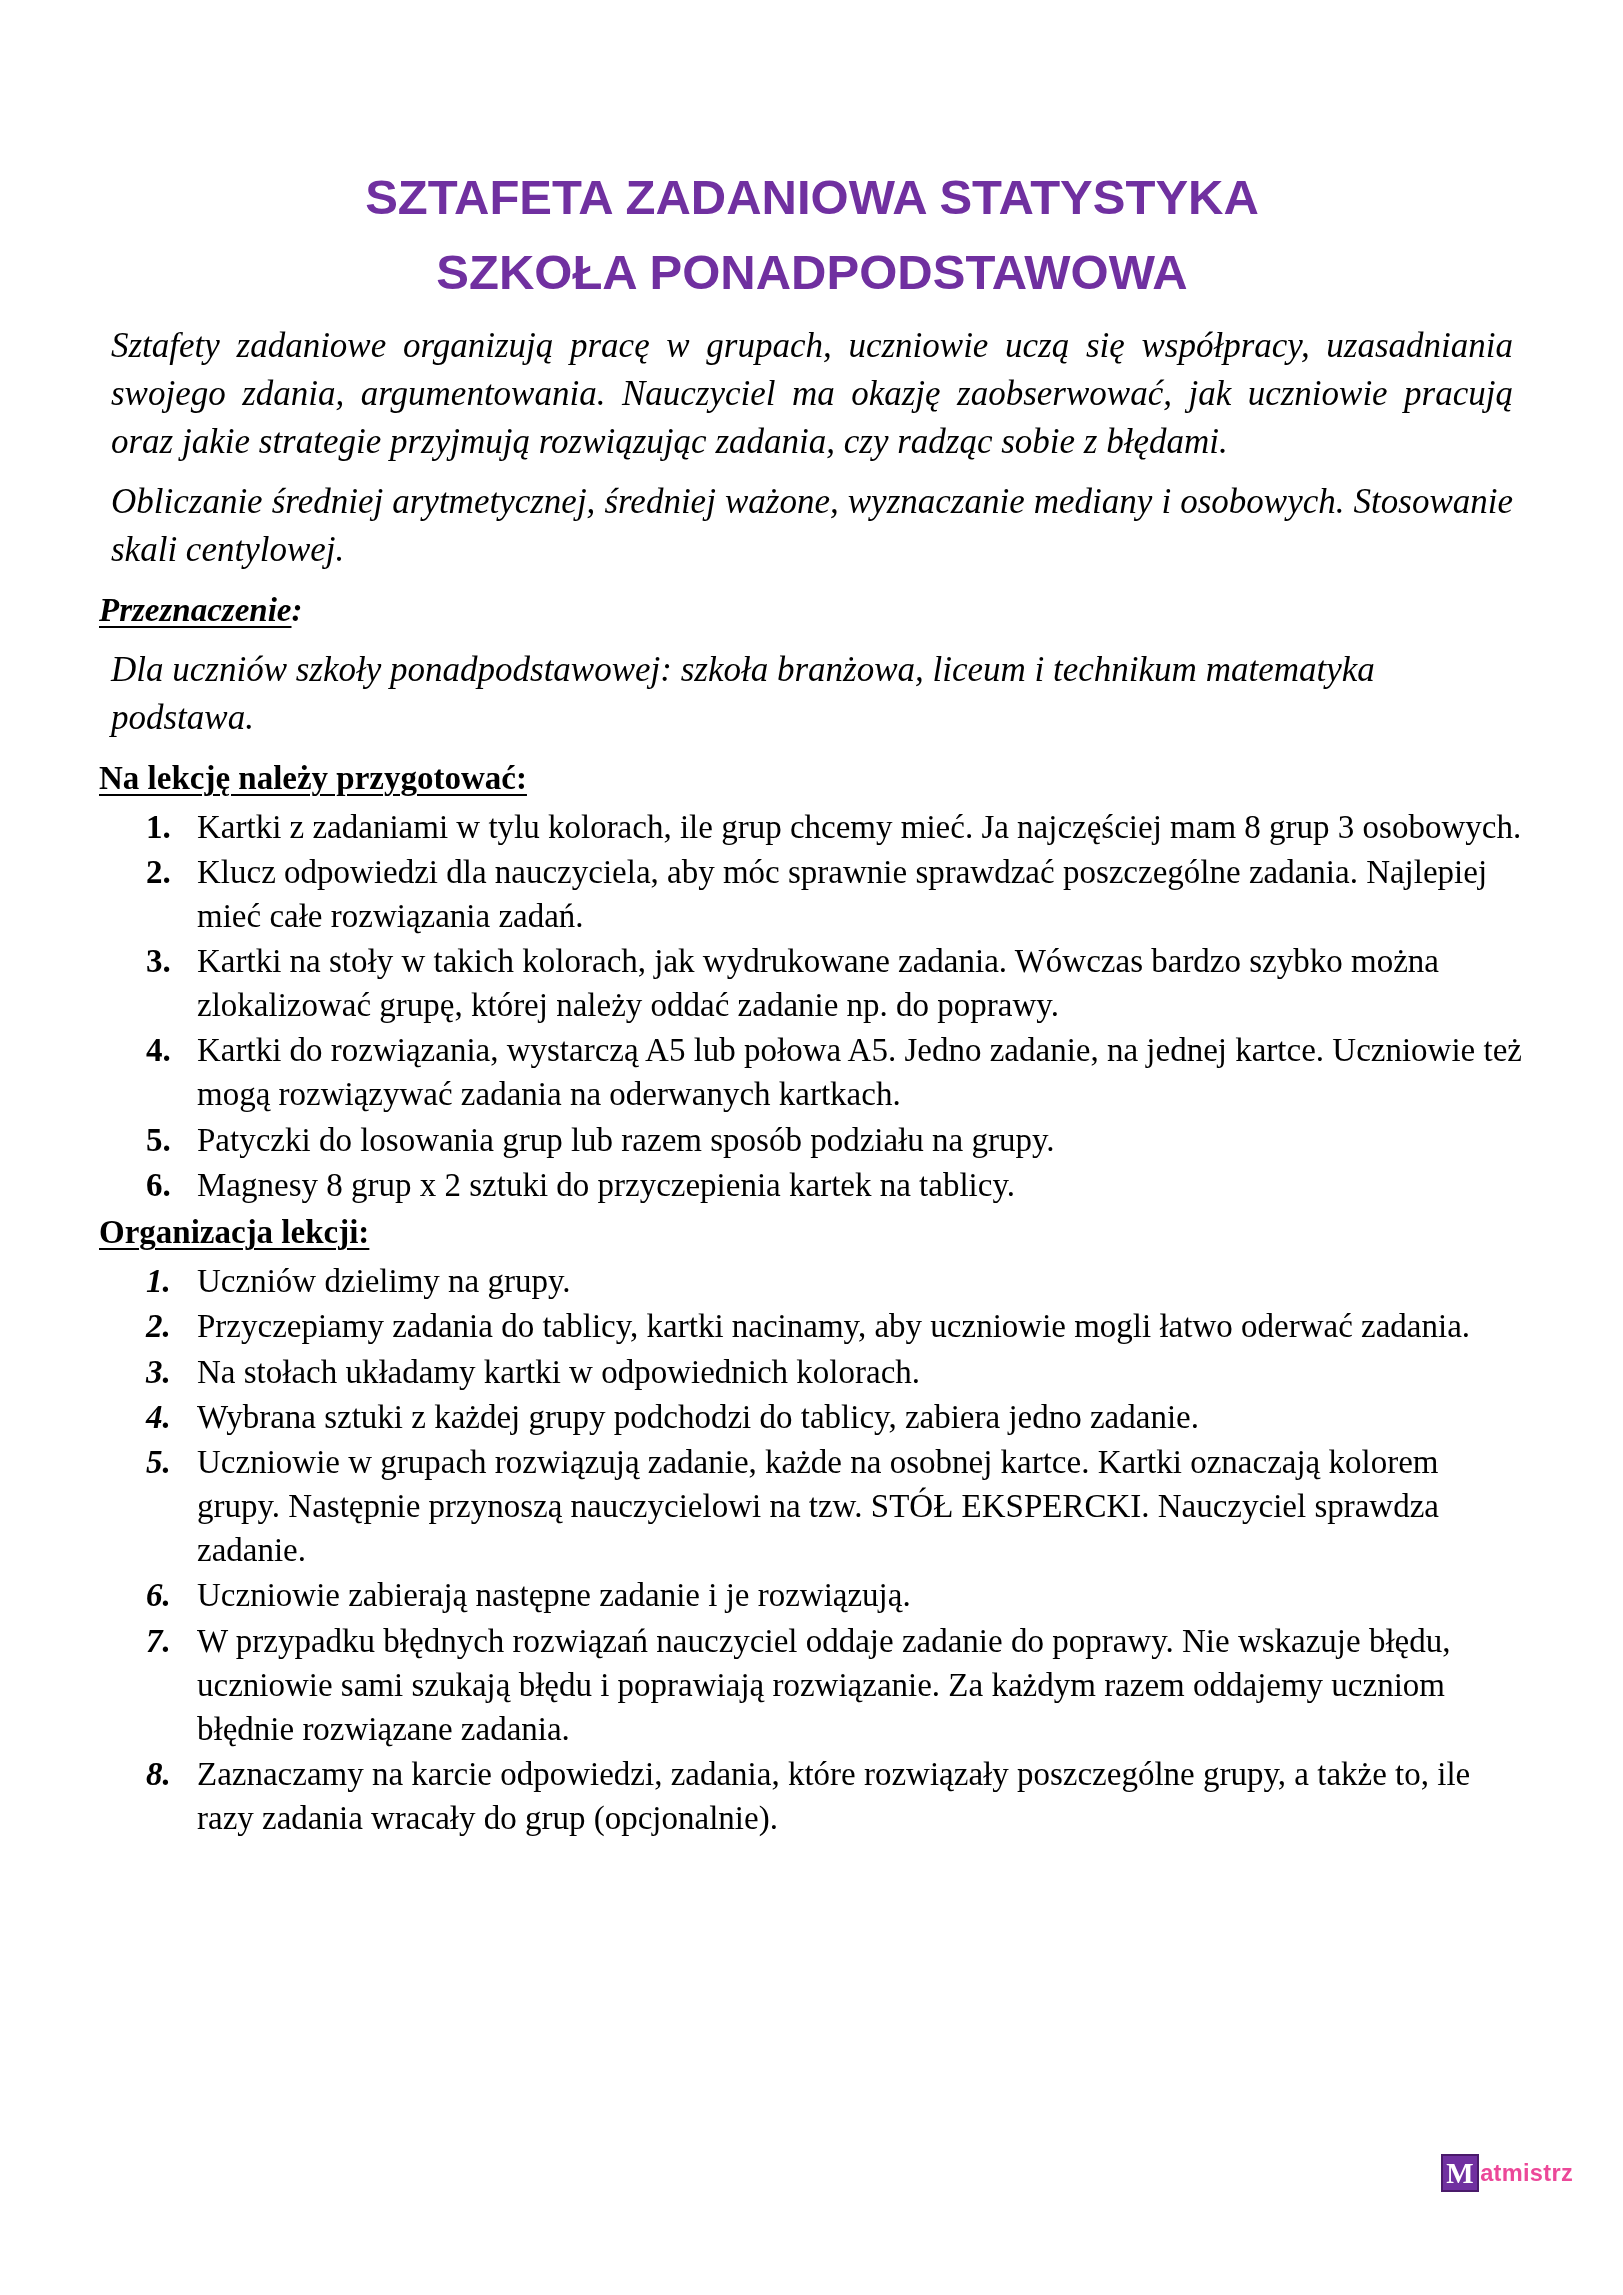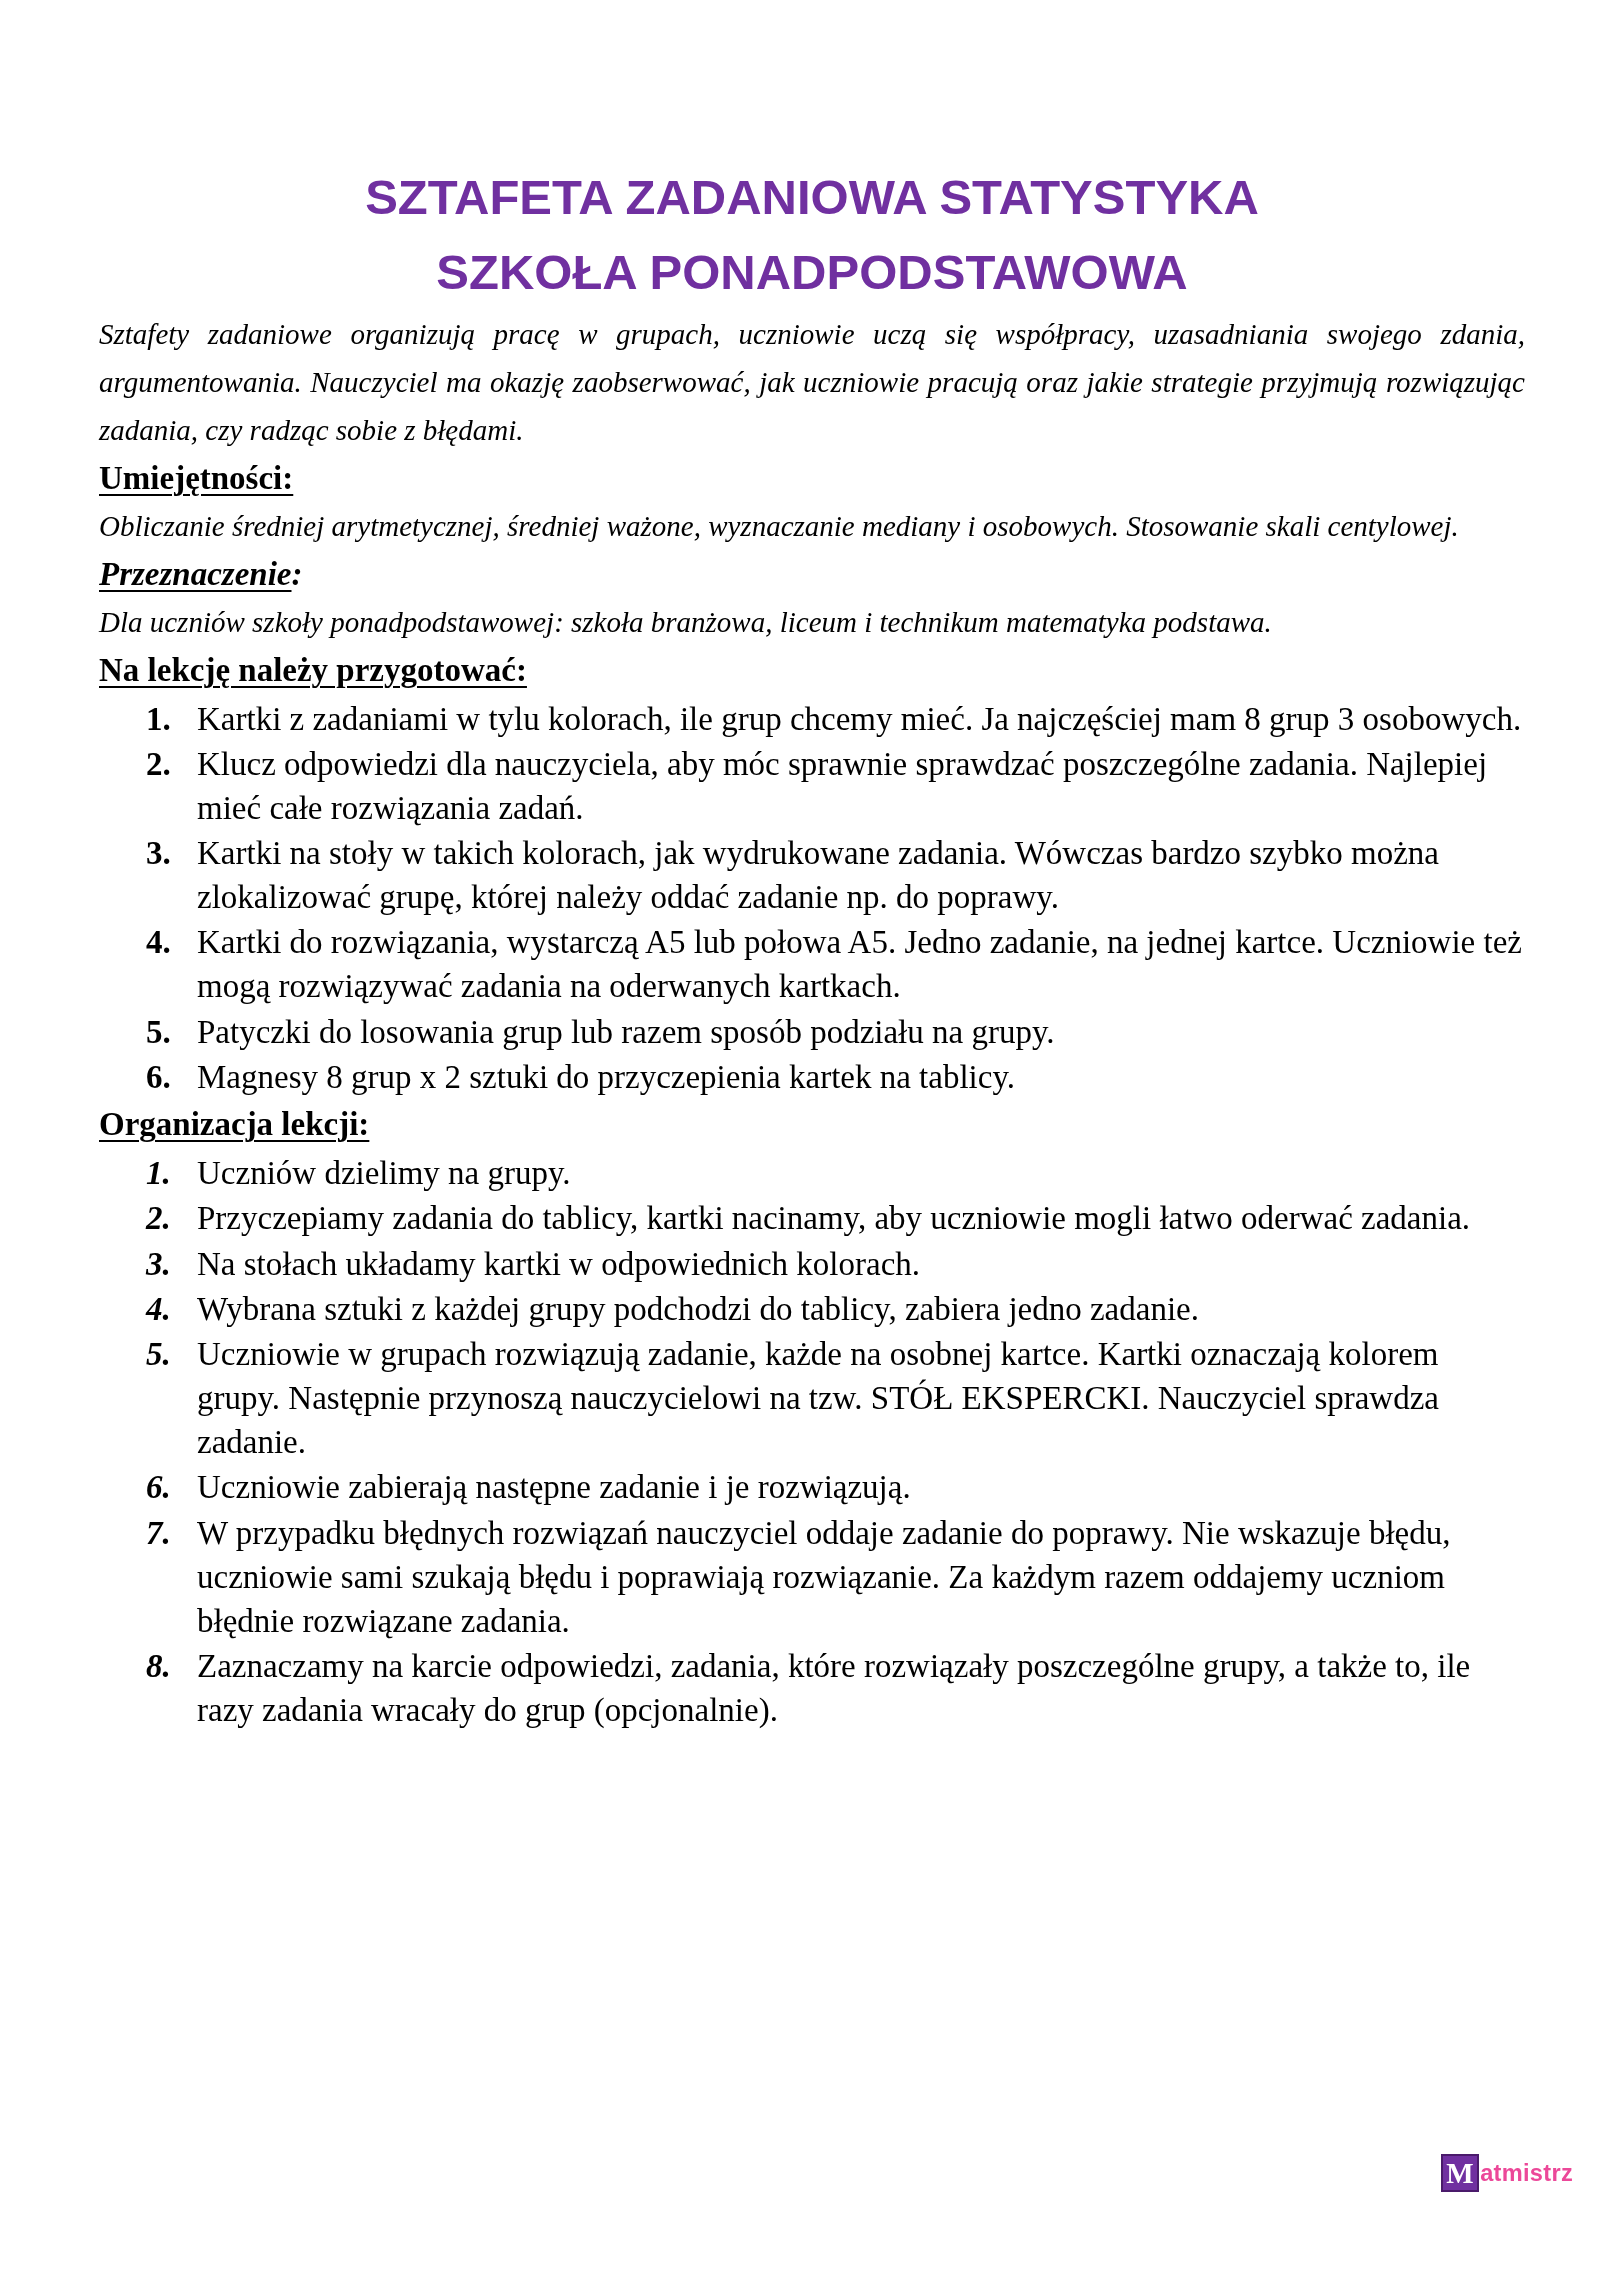--- a/index.html
+++ b/index.html
@@ -23,22 +23,22 @@
     text-align: center;
     font-family: "Liberation Sans", sans-serif;
     font-weight: bold;
     font-size: 49px;
     line-height: 75px;
     color: #7030A0;
   }
   .title-line { display: block; }
 
   p.body, p.intro {
-    margin: 0;
-    font-size: 29px;
+    margin: 12px;
+    font-size: 35px;
     line-height: 48px;
   }
   .italic { font-style: italic; }
   .justify { text-align: justify; }
 
   .intro { margin-top: 52px; }
 
   h2.heading {
     margin: 0;
     font-size: 33px;
@@ -117,21 +117,20 @@
 
 <div class="page">
 
   <h1 class="title">
     <span class="title-line">SZTAFETA ZADANIOWA STATYSTYKA</span>
     <span class="title-line">SZKOŁA PONADPODSTAWOWA</span>
   </h1>
 
   <p class="intro italic justify">Sztafety zadaniowe organizują pracę  w grupach, uczniowie uczą się współpracy, uzasadniania swojego zdania, argumentowania. Nauczyciel ma okazję zaobserwować, jak uczniowie pracują oraz jakie strategie przyjmują rozwiązując zadania, czy radząc sobie z błędami.</p>
 
-  <h2 class="heading mt-section"><span class="u">Umiejętności:</span></h2>
   <p class="body italic justify">Obliczanie średniej arytmetycznej, średniej ważone, wyznaczanie mediany i osobowych. Stosowanie skali centylowej.</p>
 
   <h2 class="heading italic mt-small"><span class="u">Przeznaczenie</span><span>:</span></h2>
 
   <p class="body italic mt-para">Dla uczniów szkoły ponadpodstawowej: szkoła branżowa, liceum i technikum matematyka podstawa.</p>
 
   <h2 class="heading mt-large"><span class="u">Na lekcję należy przygotować:</span></h2>
   <ol class="list markers-upright">
     <li>Kartki z zadaniami w tylu kolorach, ile grup chcemy mieć. Ja najczęściej mam 8 grup 3 osobowych.</li>
     <li>Klucz odpowiedzi dla nauczyciela, aby móc sprawnie sprawdzać  poszczególne zadania. Najlepiej mieć całe rozwiązania zadań.</li>

